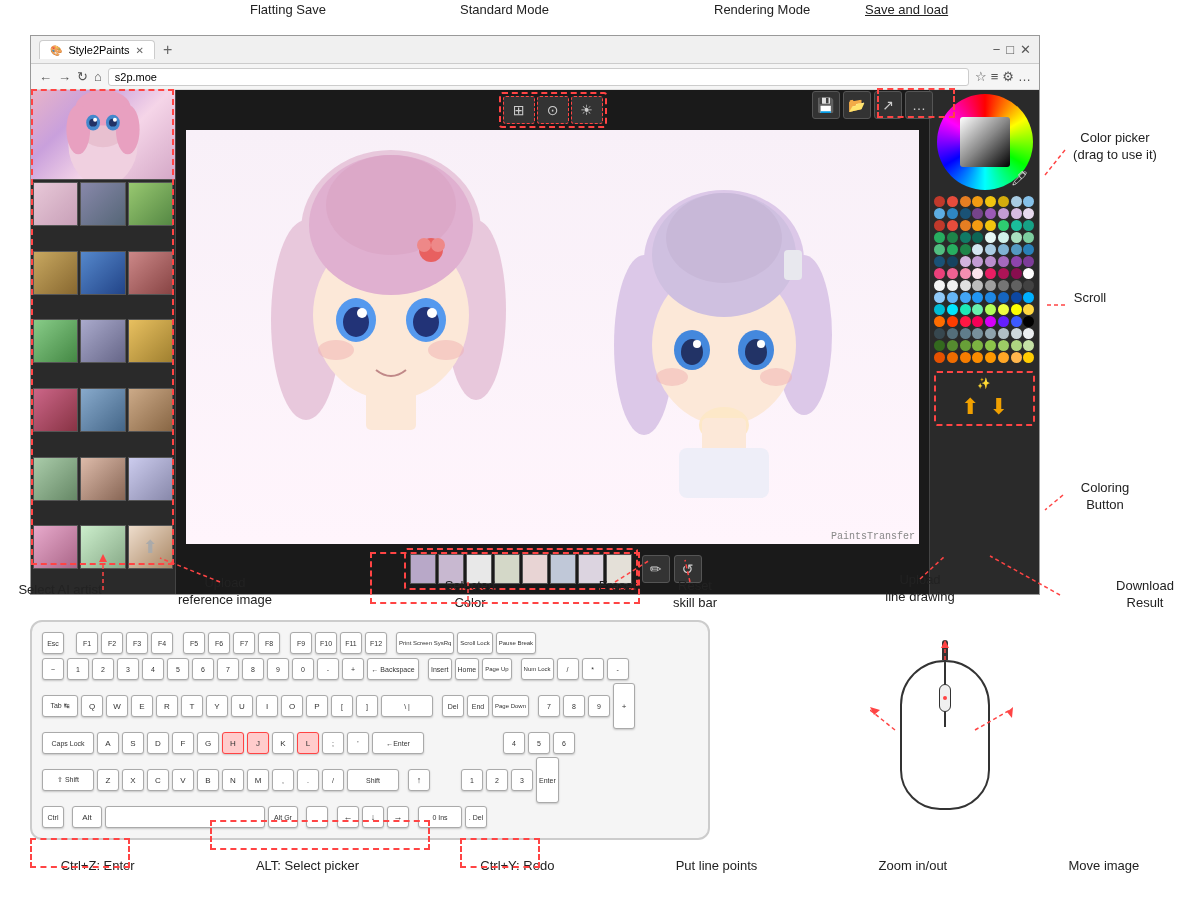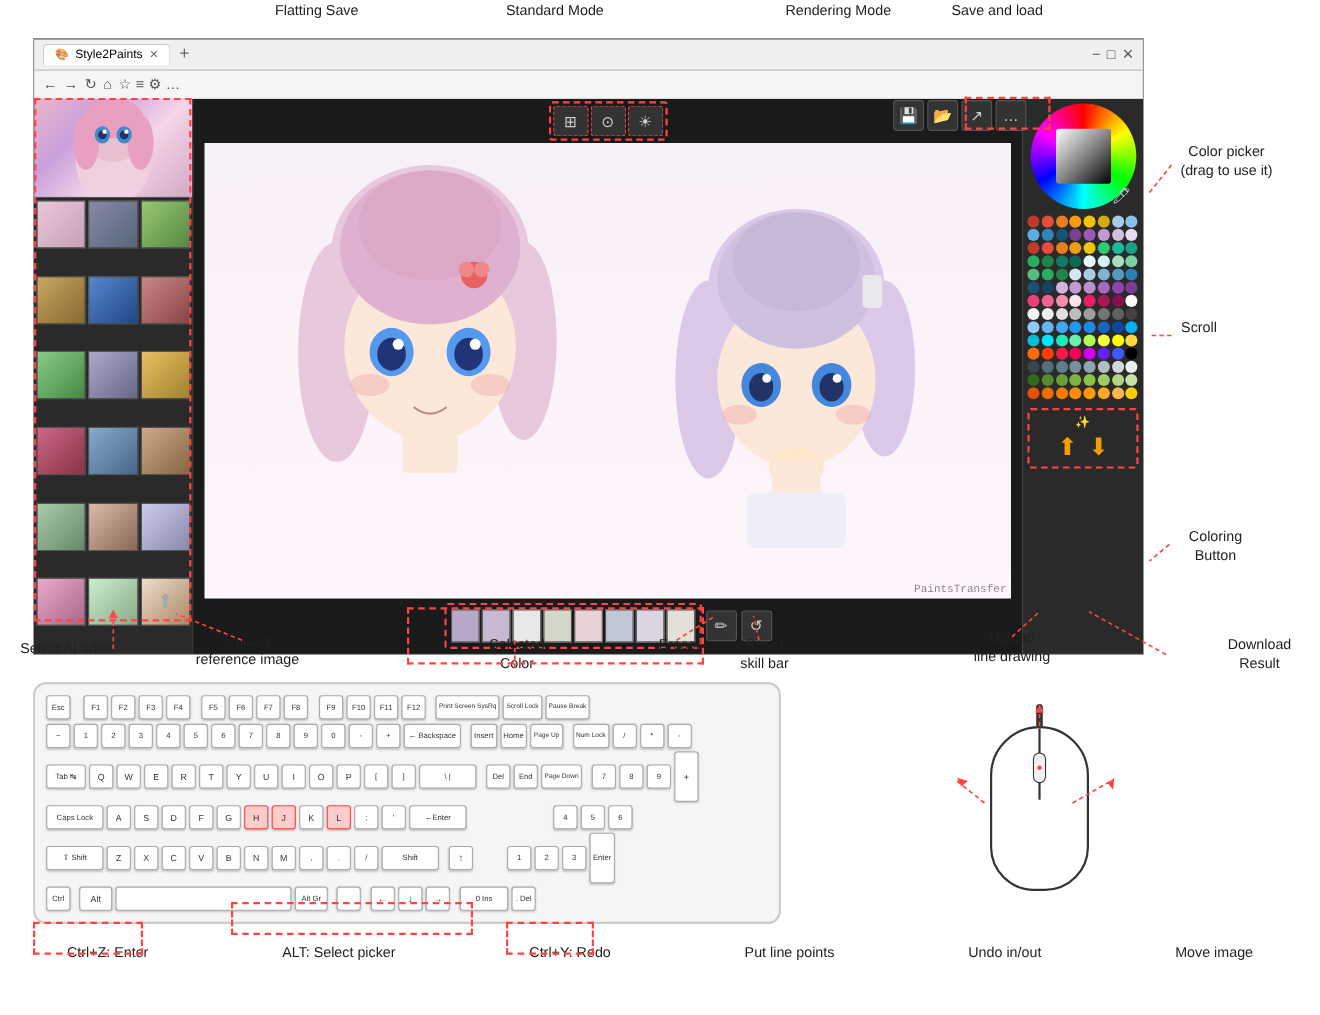--- a/index.html
+++ b/index.html
@@ -467,21 +467,21 @@
       cursor: pointer;
     }
   </style>
 </head>
 <body>
 
 <div class="top-labels">
   <span class="top-label" style="left:250px;">Flatting Save</span>
   <span class="top-label" style="left:460px;">Standard Mode</span>
   <span class="top-label" style="left:670px;margin-left:44px;">Rendering Mode</span>
-  <span class="top-label" style="left:865px;">Save and load</span>
+  <span class="top-label" style="left:865px;text-decoration:underline;">Save and load</span>
 </div>
 
 <div class="browser">
 
   <div class="browser-titlebar">
     <div class="tab">
       <span style="font-size:10px;">🎨</span>
       <span>Style2Paints</span>
       <span class="tab-close">✕</span>
     </div>
@@ -492,20 +492,23 @@
       <span>□</span>
       <span>✕</span>
     </div>
   </div>
 
   <div class="browser-navbar">
     <span class="nav-btn">←</span>
     <span class="nav-btn">→</span>
     <span class="nav-btn">↻</span>
     <span class="nav-btn">⌂</span>
+    <div class="address-bar">
+      <span>s2p.moe</span>
+    </div>
     <div class="browser-menu-icons">
       <span>☆</span>
       <span>≡</span>
       <span>⚙</span>
       <span>…</span>
     </div>
   </div>
 
   <div class="app-area">
 
@@ -1002,15 +1005,15 @@
     <line x1="105" y1="90" x2="140" y2="70" stroke="#f44" stroke-width="1.5" stroke-dasharray="4,3"></line>
     <polygon points="143,67 137,72 142,78" fill="#f44"></polygon>
   </svg>
 </div>
 
 <div class="bottom-labels">
   <span>Ctrl+Z: Enter</span>
   <span>ALT: Select picker</span>
   <span>Ctrl+Y: Redo</span>
   <span>Put line points</span>
-  <span>Undo in/out</span>
+  <span>Zoom in/out</span>
   <span>Move image</span>
 </div>
 
 </body></html>

